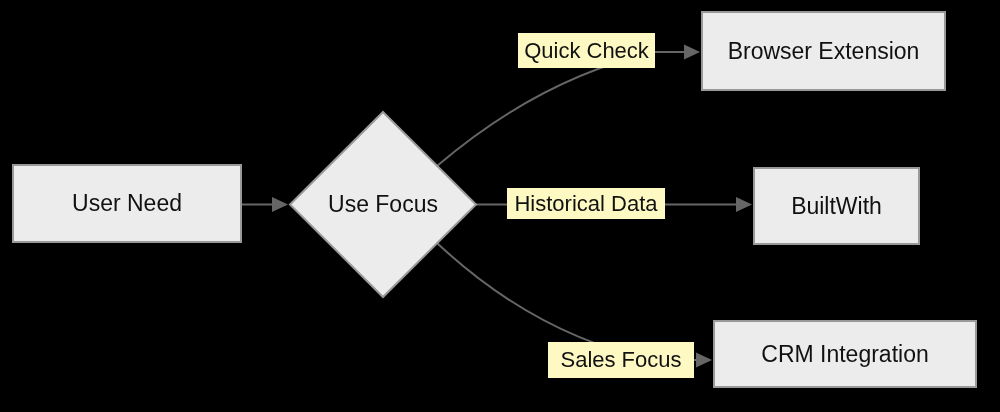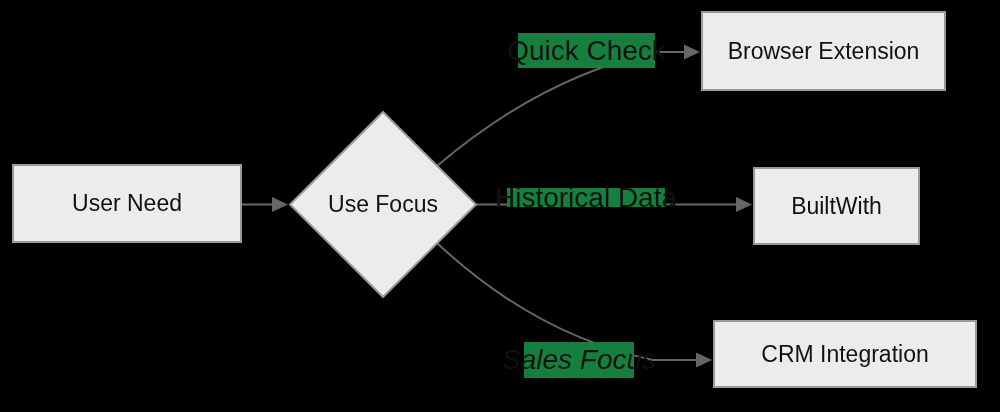--- a/index.html
+++ b/index.html
@@ -41,38 +41,38 @@
     color: #111111;
     font-size: 23px;
     display: flex;
     align-items: center;
     justify-content: center;
     white-space: nowrap;
   }
   .edge-label {
     position: absolute;
     box-sizing: border-box;
-    background: #15803d;
+    background: #fef9c3;
     color: #111111;
-    font-size: 28px;
+    font-size: 22px;
     display: flex;
     align-items: center;
     justify-content: center;
     white-space: nowrap;
   }
   
   .n-user-need      { left: 12px;  top: 164px; width: 230px; height: 79px; }
   .n-browser-ext    { left: 701px; top: 11px;  width: 245px; height: 80px; }
   .n-builtwith      { left: 753px; top: 167px; width: 167px; height: 78px; }
   .n-crm            { left: 713px; top: 320px; width: 264px; height: 68px; }
   .n-use-case-label { left: 283px; top: 191px; width: 200px; height: 27px; }
   
   .l-quick      { left: 518px; top: 33px;  width: 137px; height: 35px; }
-  .l-historical { left: 507px; top: 188px; width: 158px; height: 19px; text-align: center; }
-  .l-sales      { left: 524px; top: 342px; width: 110px; height: 36px; font-style: italic; }
+  .l-historical { left: 507px; top: 188px; width: 158px; height: 31px; text-align: center; }
+  .l-sales      { left: 548px; top: 342px; width: 146px; height: 36px; }
 </style>
 </head>
 <body>
 
 <div class="canvas">
 
   <svg class="edges-svg" viewBox="0 0 1000 412" xmlns="http://www.w3.org/2000/svg">
 
     <path d="M215,204.5 L274,204.5" stroke="#666666" stroke-width="2" fill="none"></path>
     <polygon points="288,204.5 272,197 272,212" fill="#666666"></polygon>

